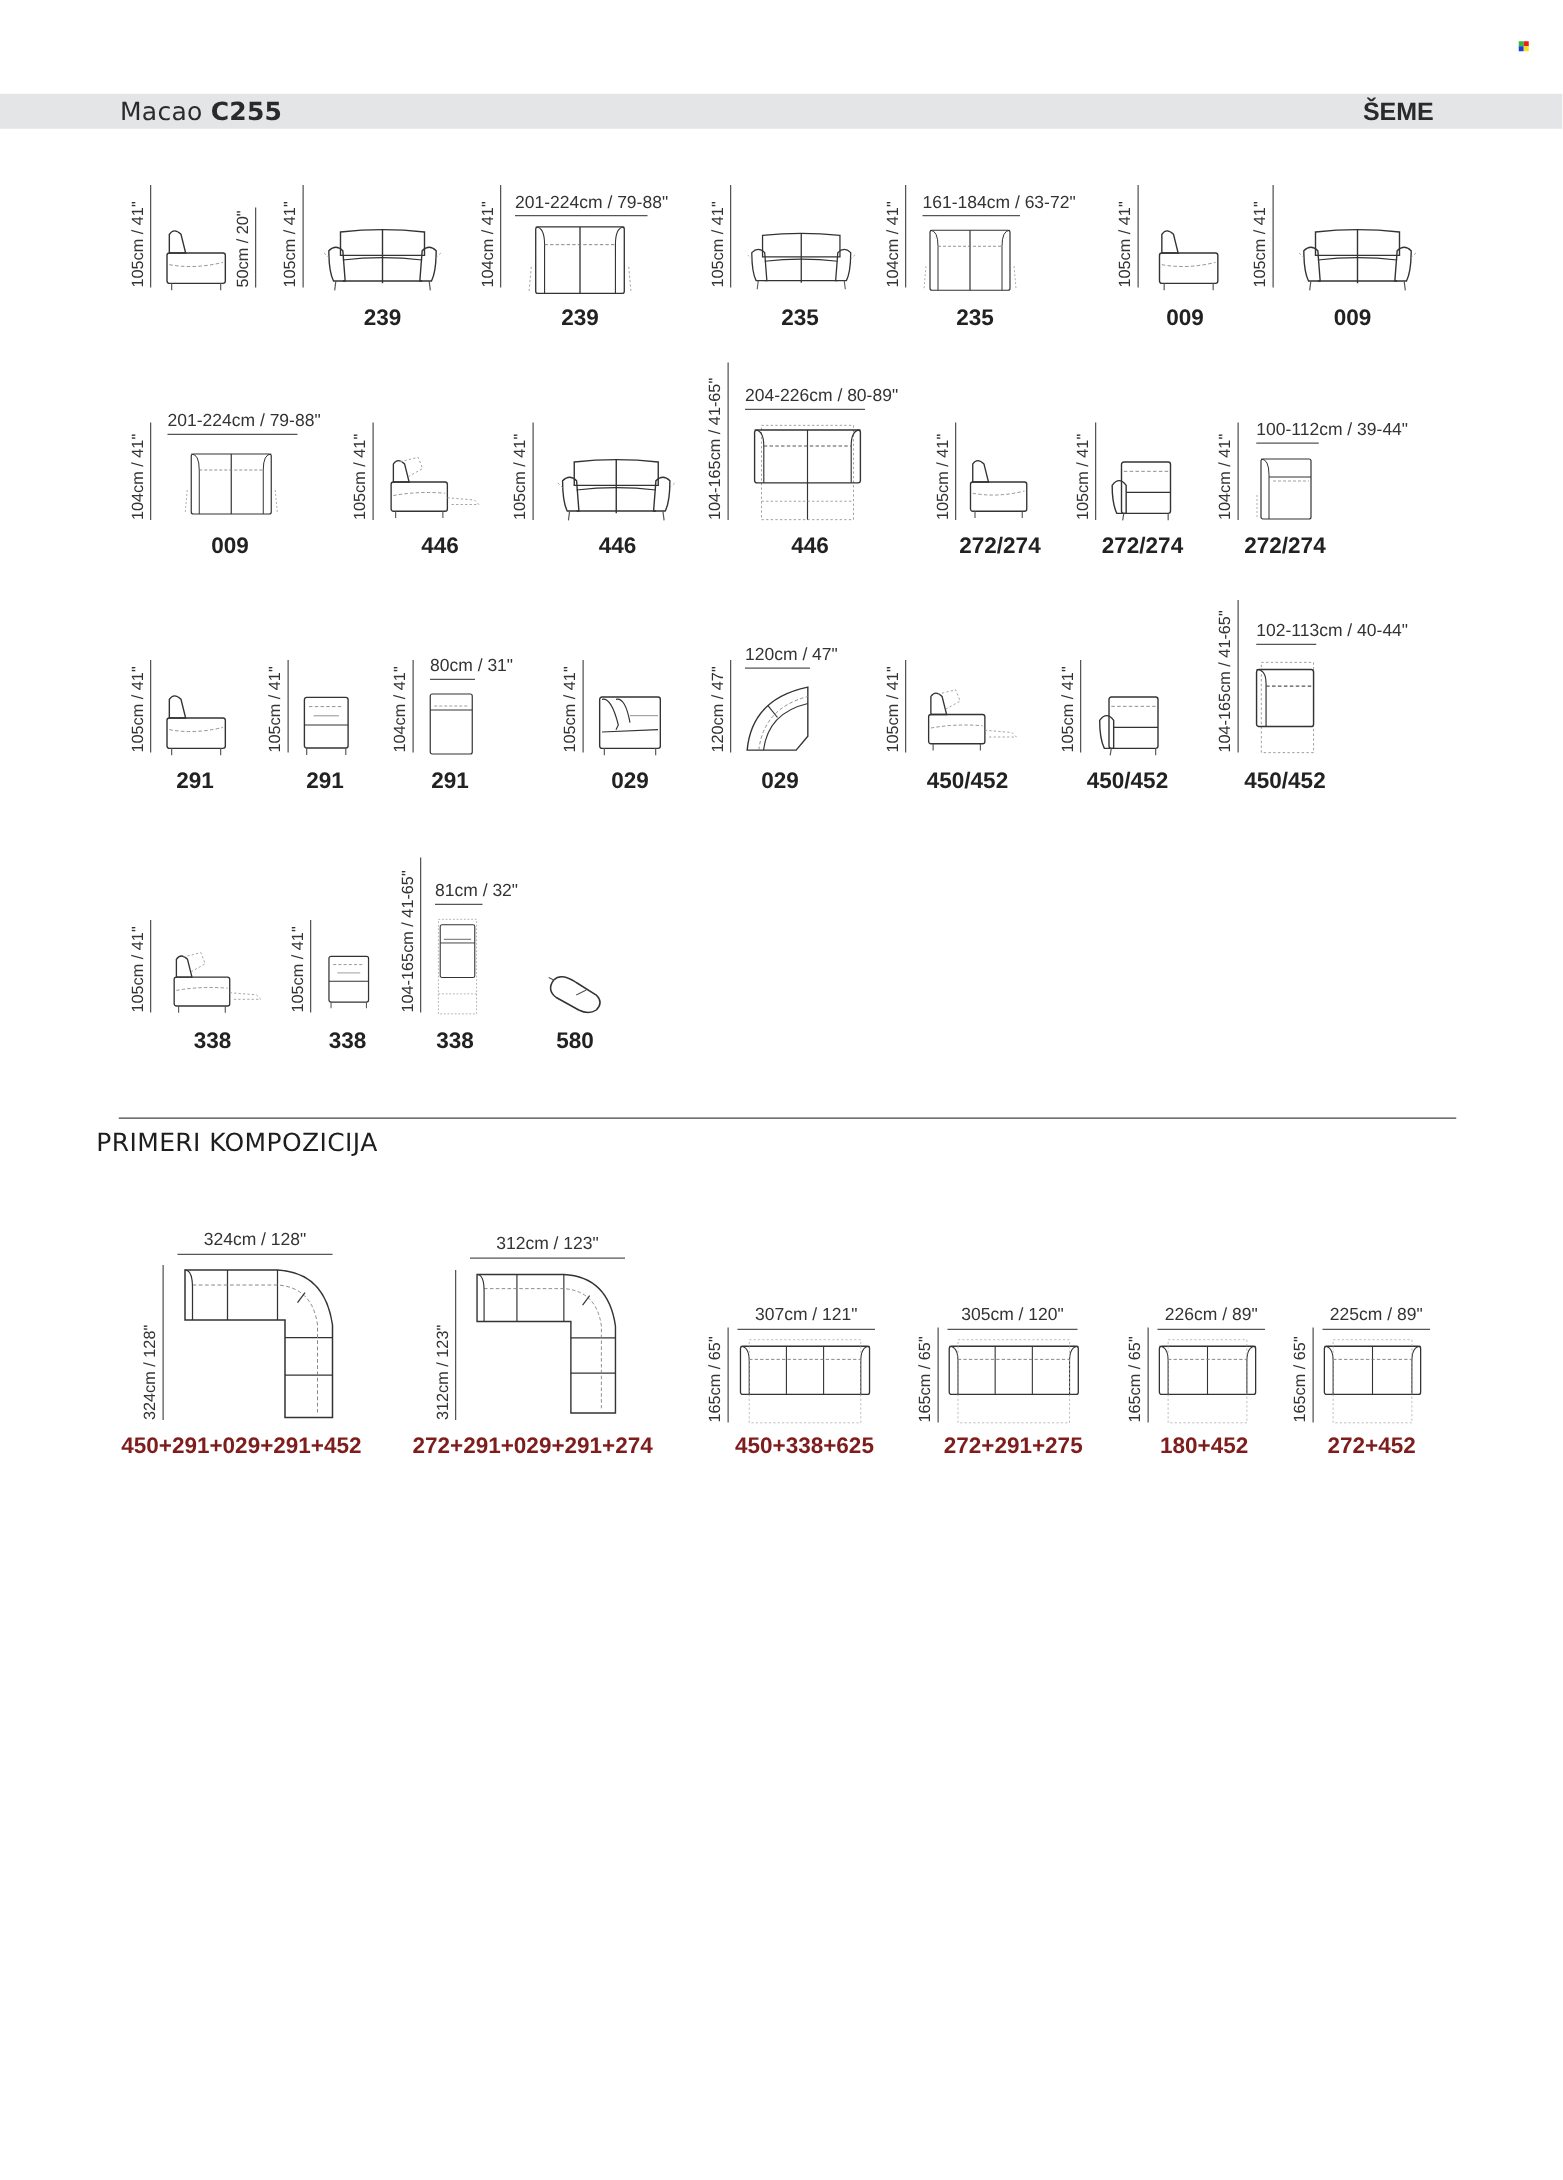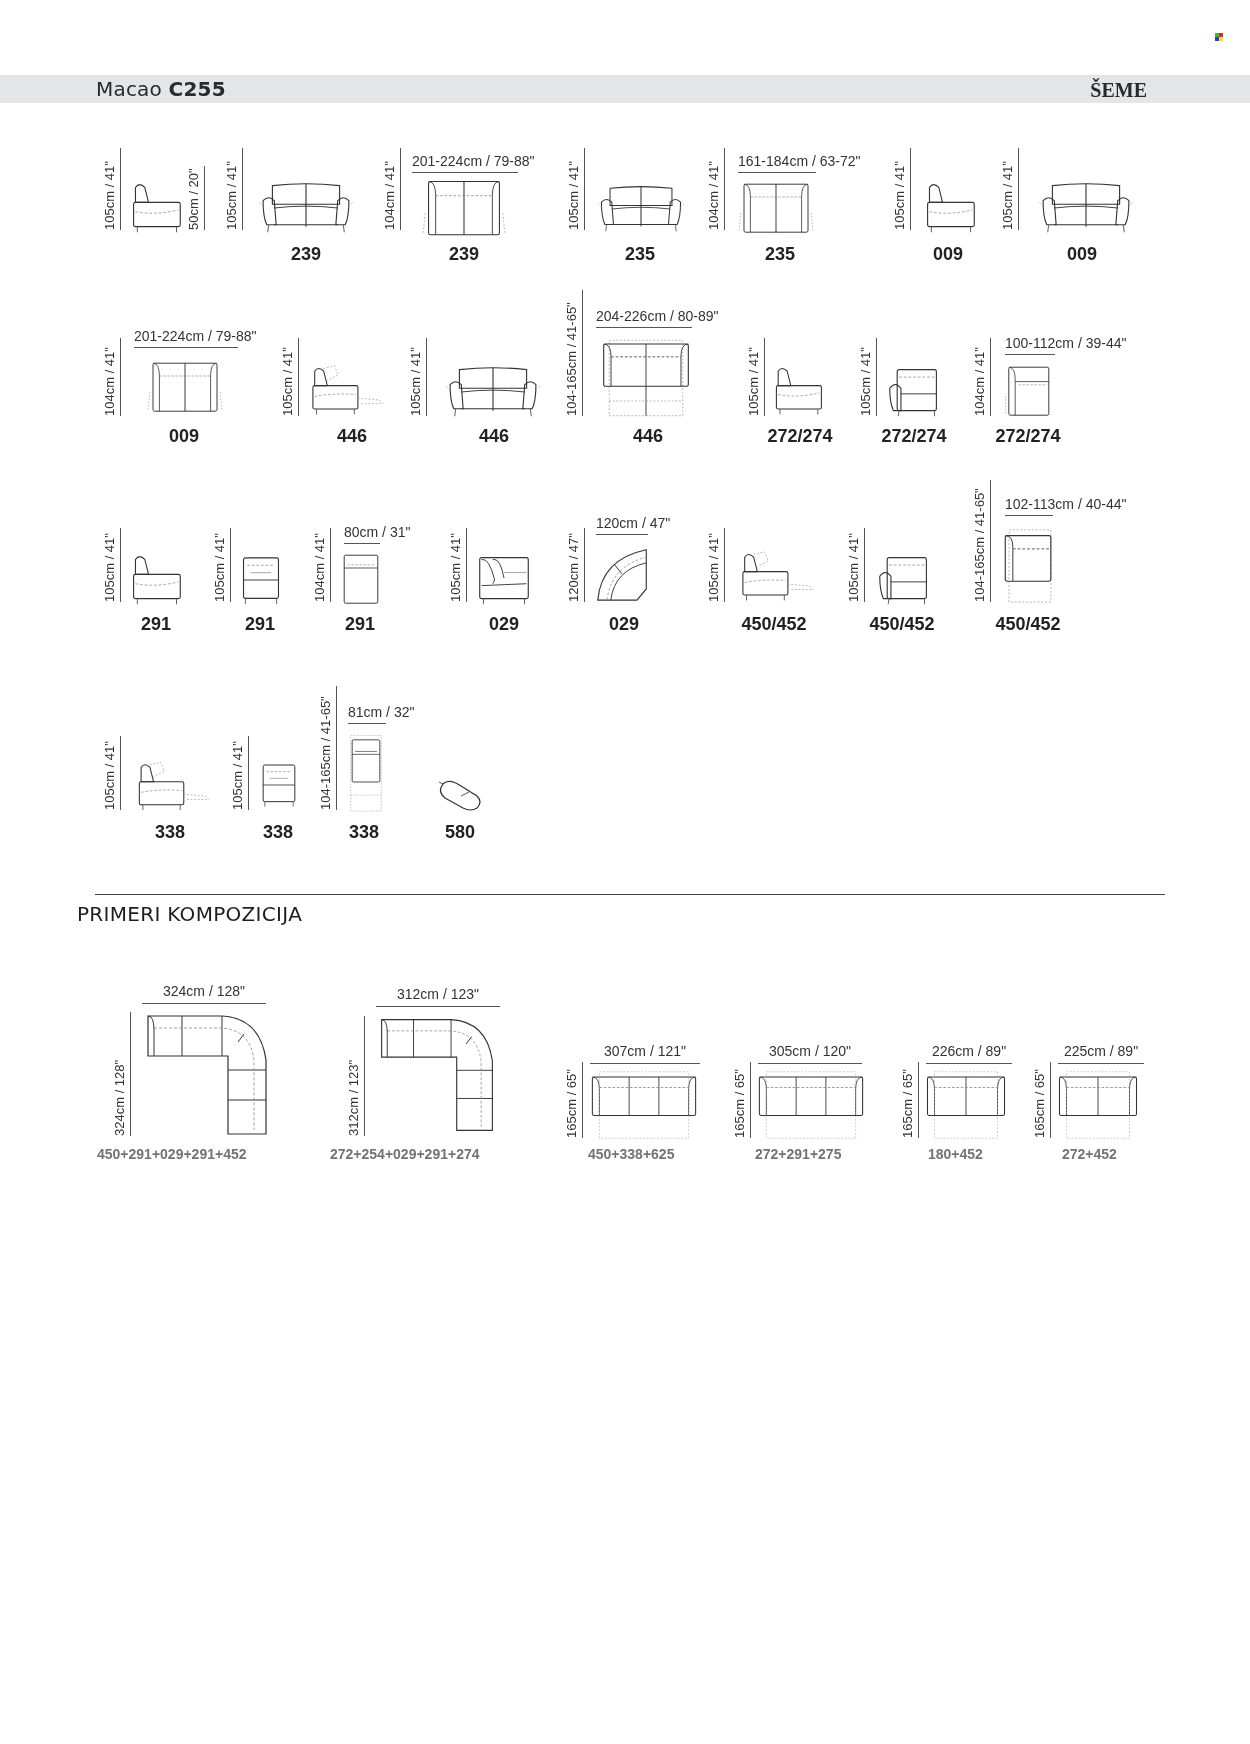--- a/index.html
+++ b/index.html
@@ -5,37 +5,37 @@
   html, body { margin:0; padding:0; background:#ffffff; }
   body { width:1250px; height:1744px; position:relative; overflow:hidden;
          font-family:"Liberation Sans", sans-serif; color:#222; }
   .logo { position:absolute; left:1215px; top:33px; width:8px; height:8px; display:grid;
           grid-template-columns:4px 4px; grid-template-rows:4px 4px; }
   .logo span { display:block; }
   .header-bar { position:absolute; left:0; top:75px; width:1250px; height:28px; background:#e4e5e7; }
   .header-title { position:absolute; left:96px; top:77px; font-family:"DejaVu Sans", sans-serif;
                   font-size:20px; color:#2a2a2a; letter-spacing:0.2px; }
   .header-title b { font-weight:bold; }
-  .header-right { position:absolute; right:103px; top:79px; font-family:Liberation Serif, serif;
+  .header-right { position:absolute; right:103px; top:79px; font-family:Liberation Sans, sans-serif;
                   font-weight:bold; font-size:20px; color:#2a2a2a; }
   .module { position:absolute; }
   .vdim { position:absolute; font-family:"Liberation Sans", sans-serif; font-size:13px; color:#333;
           writing-mode:vertical-rl; transform:rotate(180deg); white-space:nowrap;
           border-left:1px solid #555; padding-left:3px; }
   .hdim { position:absolute; font-family:"Liberation Sans", sans-serif; font-size:14px; color:#333; white-space:nowrap; }
   .hdim .rule { position:absolute; left:0; top:19px; height:1px; background:#555; }
   .code { position:absolute; font-family:"Liberation Sans", sans-serif; font-weight:bold;
           font-size:18px; color:#222; text-align:center; white-space:nowrap; }
   .drawing { position:absolute; }
   .drawing svg { display:block; overflow:visible; }
   .section-rule { position:absolute; left:95px; top:894px; width:1070px; height:1px; background:#444; }
   .section-title { position:absolute; left:77px; top:902px; font-family:"DejaVu Sans", sans-serif;
                    font-size:20px; color:#1e1e1e; letter-spacing:0.3px; }
   .combo-code { position:absolute; font-family:"Liberation Sans", sans-serif; font-weight:bold;
-                font-size:14px; color:#737373; white-space:nowrap; }
+                font-size:18px; color:#7f1d1d; white-space:nowrap; }
 </style>
 </head>
 <body>
 
 <div class="logo">
   <span style="background:#2fbf3a"></span>
   <span style="background:#e8231f"></span>
   <span style="background:#1e3fd8"></span>
   <span style="background:#f5e21a"></span>
 </div>
@@ -494,21 +494,21 @@
   <div class="hdim" style="left:376px;top:986px;width:124px;text-align:center;">
     <span>312cm / 123"</span>
     <div class="rule" style="width:124px;top:20px;"></div>
   </div>
   <div class="vdim" style="left:346px;top:1016px;height:120px;">312cm / 123"</div>
   <div class="drawing" style="left:374px;top:1014px;">
       <svg width="126" height="122">
         <use href="#combo-corner"></use>
       </svg>
     </div>
-  <div class="combo-code" style="left:330px;top:1146px;">272+254+029+291+274</div>
+  <div class="combo-code" style="left:330px;top:1146px;">272+291+029+291+274</div>
 </div>
 
 <div class="module">
   <div class="hdim" style="left:590px;top:1043px;width:110px;text-align:center;">
     <span>307cm / 121"</span>
     <div class="rule" style="width:110px;top:20px;"></div>
   </div>
   <div class="vdim" style="left:564px;top:1062px;height:76px;">165cm / 65"</div>
   <div class="drawing" style="left:586px;top:1070px;">
       <svg width="116" height="70">

